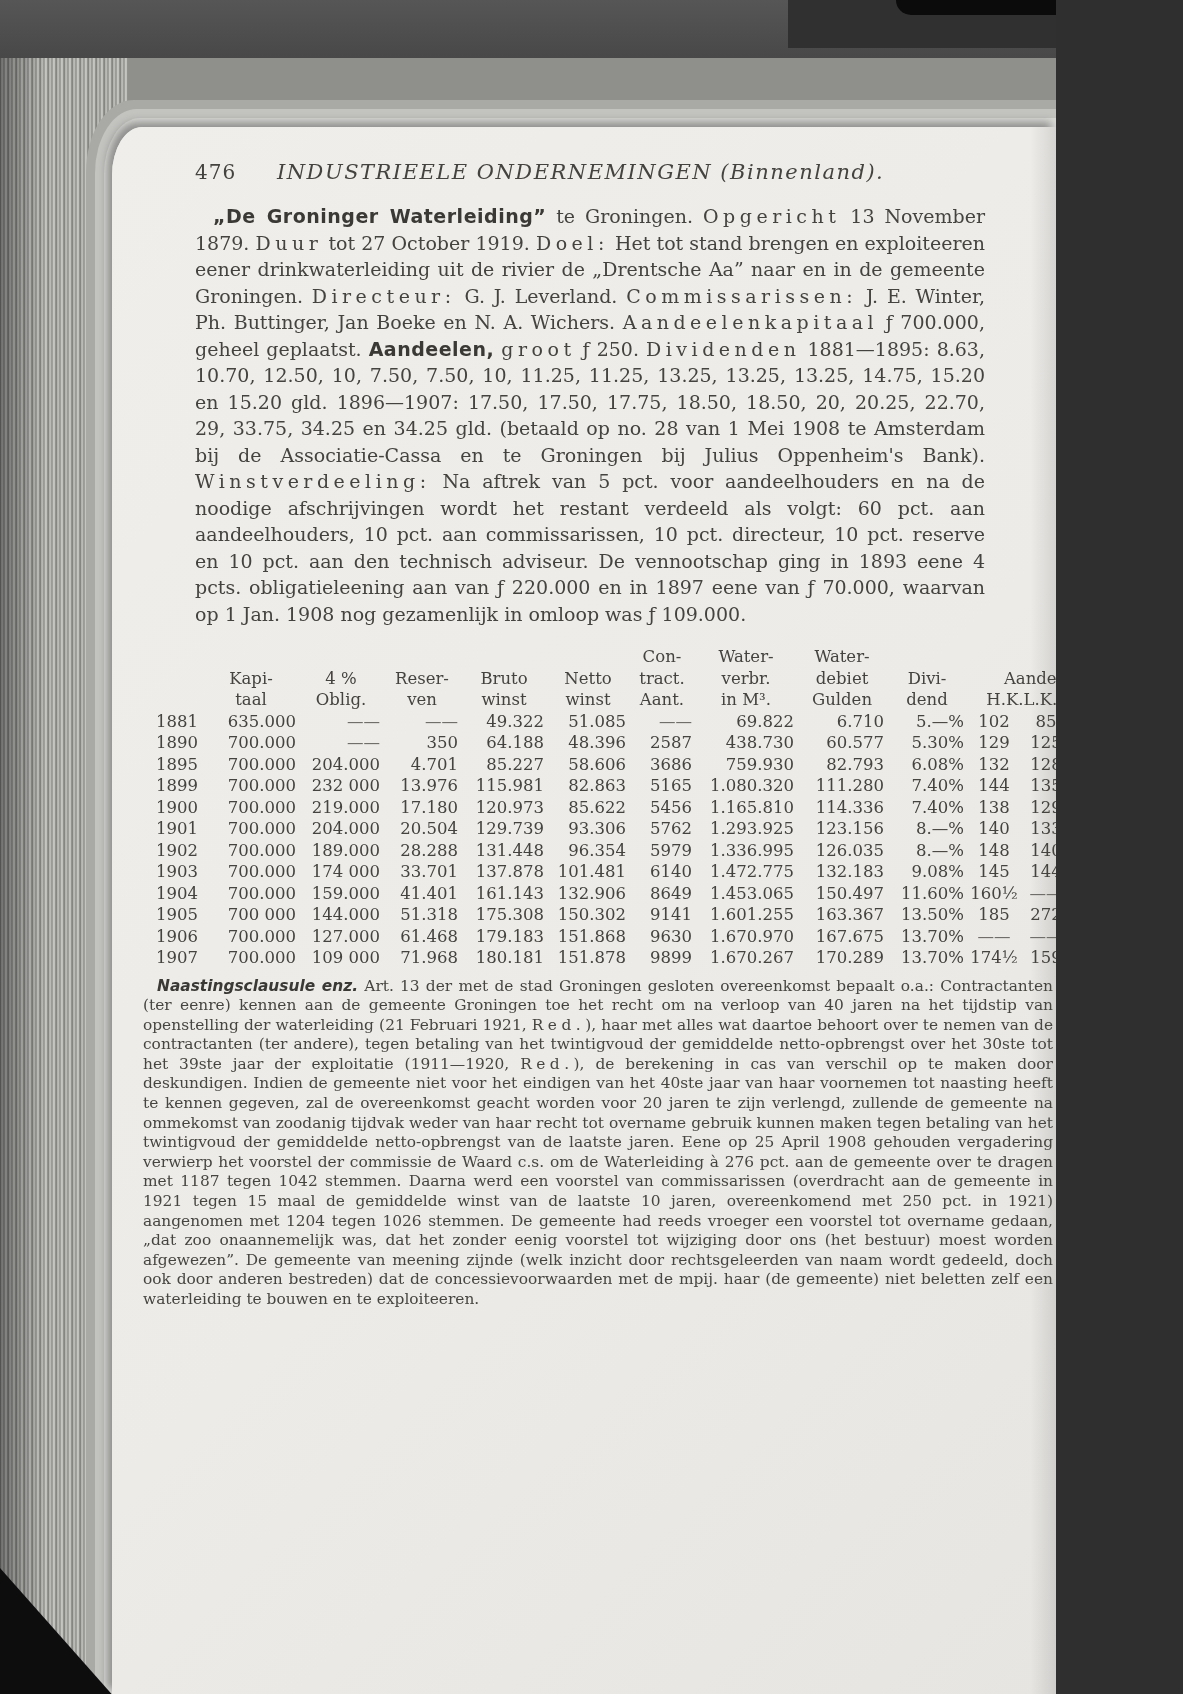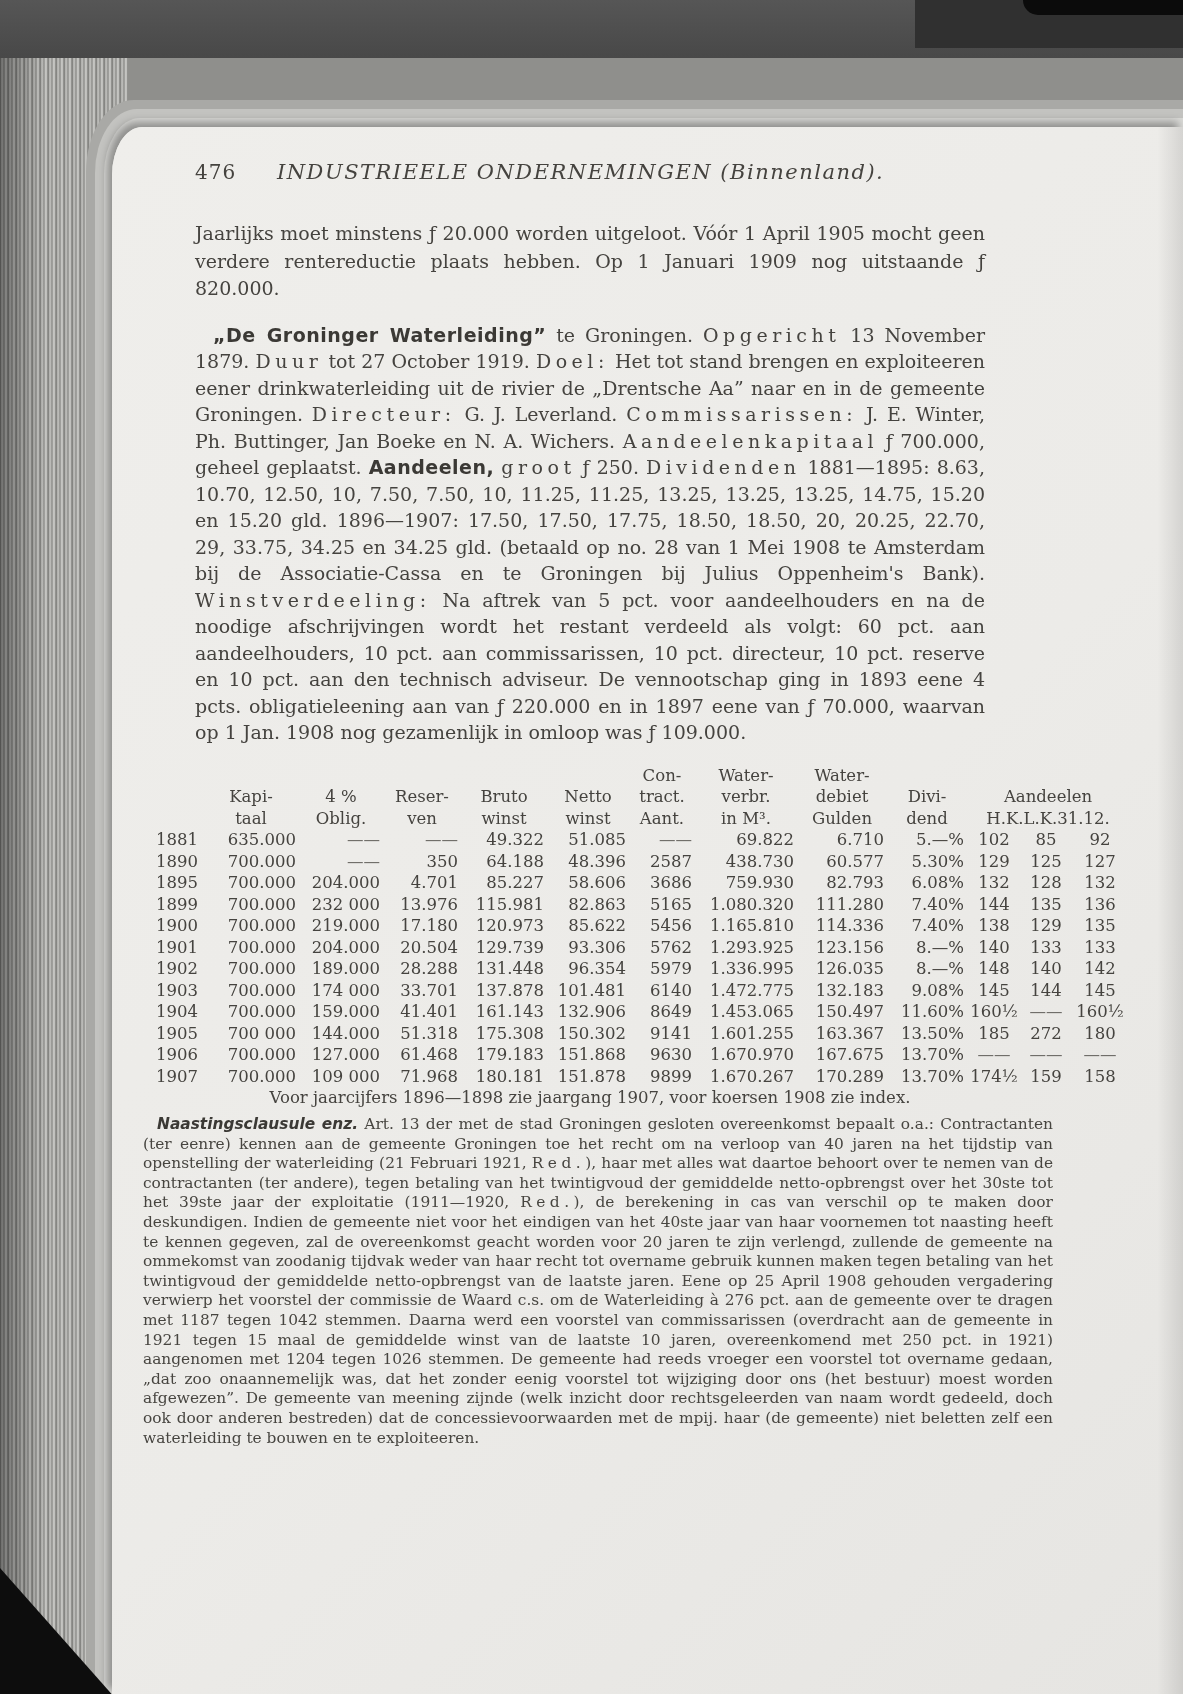--- a/index.html
+++ b/index.html
@@ -1,18 +1,18 @@
 <!DOCTYPE html>
 <html><head>
 <meta charset="utf-8">
 <style>
   html,body { margin:0; padding:0; }
   body { background:#2f2f2f; font-family:"DejaVu Serif", serif; }
 
-  .photo { position:relative; width:1183px; height:1694px; overflow:hidden;
+  .photo { position:relative; width:1056px; height:1694px; overflow:hidden;
            background:#8f8f8c; }
 
   
   .top-band { position:absolute; top:0; left:0; right:0; height:58px;
               background:linear-gradient(to bottom,#565656,#484848); z-index:1; }
   .top-right-blob { position:absolute; top:0; right:0; width:268px; height:48px;
                     background:#303030; z-index:2; }
   .top-right-black { position:absolute; top:0; right:0; width:160px; height:15px;
                      background:#0b0b0b; border-bottom-left-radius:22px; z-index:2; }
 
@@ -98,21 +98,20 @@
   <div class="corner-dark"></div>
   <div class="page-right-shade"></div>
 
   <div class="content">
 
     <div class="header-row">
       <span class="page-num">476</span>
       <span class="running-title">INDUSTRIEELE ONDERNEMINGEN (Binnenland).</span>
     </div>
 
-    <p class="intro">Jaarlijks moet minstens ƒ 20.000 worden uitgeloot. Vóór 1 April 1905 mocht geen verdere rentereductie plaats hebben. Op 1 Januari 1909 nog uitstaande ƒ 820.000.</p>
 
     <p class="company"><span class="seg-bold">„De Groninger Waterleiding”</span><span class="seg-plain"> te Groningen. </span><span class="seg-spaced">Opgericht</span><span class="seg-plain"> 13 November 1879. </span><span class="seg-spaced">Duur</span><span class="seg-plain"> tot 27 October 1919. </span><span class="seg-spaced">Doel:</span><span class="seg-plain"> Het tot stand brengen en exploiteeren eener drinkwaterleiding uit de rivier de „Drentsche Aa” naar en in de gemeente Groningen. </span><span class="seg-spaced">Directeur:</span><span class="seg-plain"> G. J. Leverland. </span><span class="seg-spaced">Commissarissen:</span><span class="seg-plain"> J. E. Winter, Ph. Buttinger, Jan Boeke en N. A. Wichers. </span><span class="seg-spaced">Aandeelenkapitaal</span><span class="seg-plain"> ƒ 700.000, geheel geplaatst. </span><span class="seg-bold">Aandeelen,</span><span class="seg-plain"> </span><span class="seg-spaced">groot</span><span class="seg-plain"> ƒ 250. </span><span class="seg-spaced">Dividenden</span><span class="seg-plain"> 1881—1895: 8.63, 10.70, 12.50, 10, 7.50, 7.50, 10, 11.25, 11.25, 13.25, 13.25, 13.25, 14.75, 15.20 en 15.20 gld. 1896—1907: 17.50, 17.50, 17.75, 18.50, 18.50, 20, 20.25, 22.70, 29, 33.75, 34.25 en 34.25 gld. (betaald op no. 28 van 1 Mei 1908 te Amsterdam bij de Associatie-Cassa en te Groningen bij Julius Oppenheim's Bank). </span><span class="seg-spaced">Winstverdeeling:</span><span class="seg-plain"> Na aftrek van 5 pct. voor aandeelhouders en na de noodige afschrijvingen wordt het restant verdeeld als volgt: 60 pct. aan aandeelhouders, 10 pct. aan commissarissen, 10 pct. directeur, 10 pct. reserve en 10 pct. aan den technisch adviseur. De vennootschap ging in 1893 eene 4 pcts. obligatieleening aan van ƒ 220.000 en in 1897 eene van ƒ 70.000, waarvan op 1 Jan. 1908 nog gezamenlijk in omloop was ƒ 109.000.</span></p>
 
     <div class="table-block">
       <div class="fin-table">
           <div class="c hd"></div>
           <div class="c hd"></div>
           <div class="c hd"></div>
           <div class="c hd"></div>
           <div class="c hd"></div>
@@ -296,18 +295,17 @@
           <div class="c num">9899</div>
           <div class="c num">1.670.267</div>
           <div class="c num">170.289</div>
           <div class="c num">13.70%</div>
           <div class="c ctr">174½</div>
           <div class="c ctr">159</div>
           <div class="c ctr">158</div>
         </div>
     </div>
 
-    <div class="footnote">Voor jaarcijfers 1896—1898 zie jaargang 1907, voor koersen 1908 zie index.</div>
 
     <p class="naasting"><span class="seg-bold-small">Naastingsclausule enz.</span><span class="seg-plain"> Art. 13 der met de stad Groningen gesloten overeenkomst bepaalt o.a.: Contractanten (ter eenre) kennen aan de gemeente Groningen toe het recht om na verloop van 40 jaren na het tijdstip van openstelling der waterleiding (21 Februari 1921, </span><span class="seg-spaced">Red.</span><span class="seg-plain">), haar met alles wat daartoe behoort over te nemen van de contractanten (ter andere), tegen betaling van het twintigvoud der gemiddelde netto-opbrengst over het 30ste tot het 39ste jaar der exploitatie (1911—1920, </span><span class="seg-spaced">Red.</span><span class="seg-plain">), de berekening in cas van verschil op te maken door deskundigen. Indien de gemeente niet voor het eindigen van het 40ste jaar van haar voornemen tot naasting heeft te kennen gegeven, zal de overeenkomst geacht worden voor 20 jaren te zijn verlengd, zullende de gemeente na ommekomst van zoodanig tijdvak weder van haar recht tot overname gebruik kunnen maken tegen betaling van het twintigvoud der gemiddelde netto-opbrengst van de laatste jaren. Eene op 25 April 1908 gehouden vergadering verwierp het voorstel der commissie de Waard c.s. om de Waterleiding à 276 pct. aan de gemeente over te dragen met 1187 tegen 1042 stemmen. Daarna werd een voorstel van commissarissen (overdracht aan de gemeente in 1921 tegen 15 maal de gemiddelde winst van de laatste 10 jaren, overeenkomend met 250 pct. in 1921) aangenomen met 1204 tegen 1026 stemmen. De gemeente had reeds vroeger een voorstel tot overname gedaan, „dat zoo onaannemelijk was, dat het zonder eenig voorstel tot wijziging door ons (het bestuur) moest worden afgewezen”. De gemeente van meening zijnde (welk inzicht door rechtsgeleerden van naam wordt gedeeld, doch ook door anderen bestreden) dat de concessievoorwaarden met de mpij. haar (de gemeente) niet beletten zelf een waterleiding te bouwen en te exploiteeren.</span></p>
 
   </div>
 </div>
 
 </body></html>

